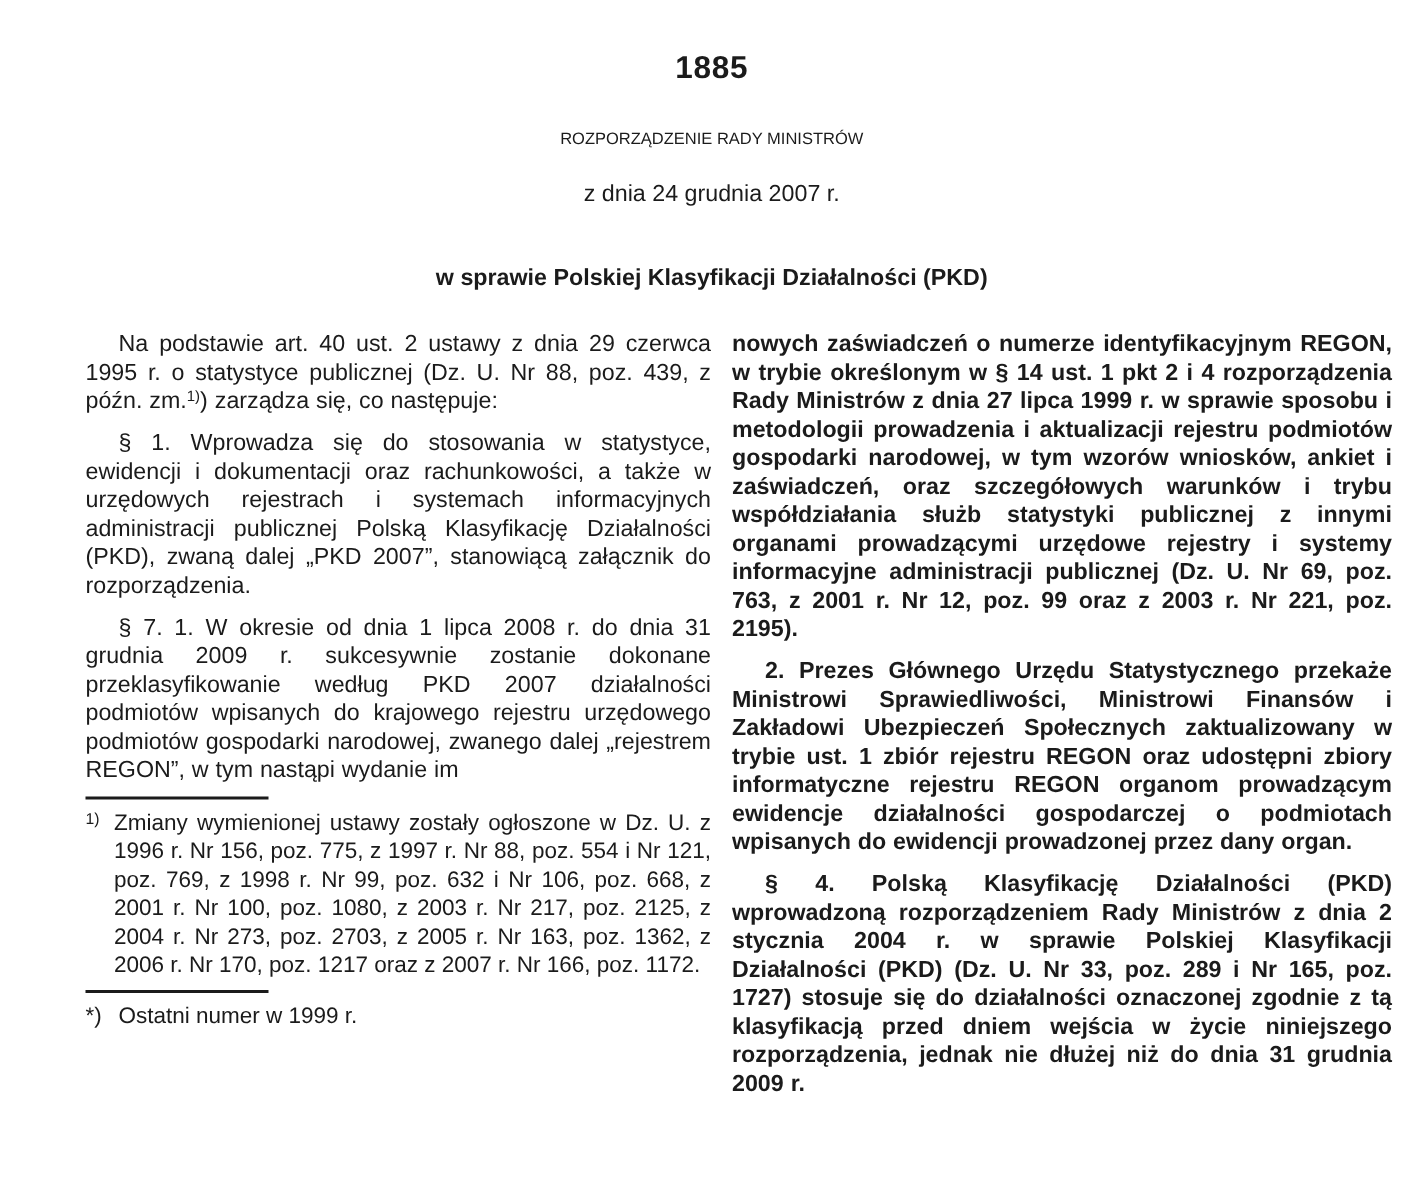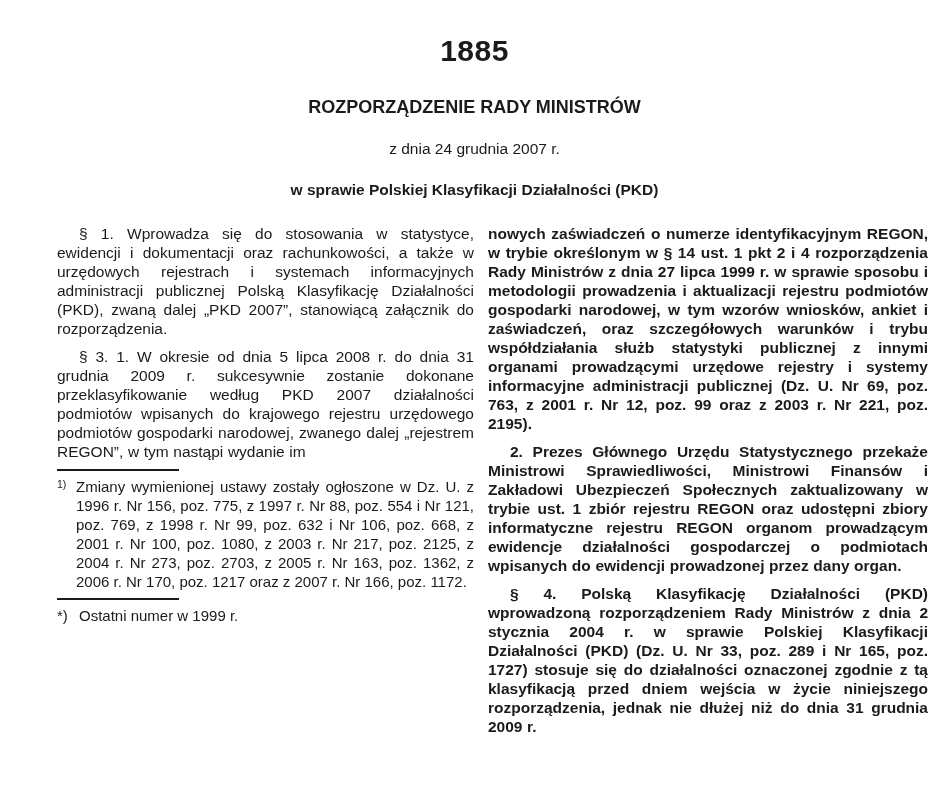--- a/index.html
+++ b/index.html
@@ -9,37 +9,37 @@
     width: 949px;
     height: 791px;
     background: #ffffff;
     color: #1b1b1b;
     font-family: "Liberation Sans", sans-serif;
     overflow: hidden;
   }
   .doc-number {
     padding-top: 34px;
     text-align: center;
-    font-size: 30px;
+    font-size: 21px;
     font-weight: bold;
     letter-spacing: 0.5px;
   }
   .doc-title {
     margin-top: 29px;
     text-align: center;
-    font-size: 18px;
-    font-weight: bold;
+    font-size: 11px;
+    font-weight: normal;
   }
   .doc-date {
     margin-top: 22px;
     text-align: center;
     font-size: 15.5px;
   }
   .doc-subject {
-    margin-top: 23px;
+    margin-top: 38px;
     text-align: center;
     font-size: 15.5px;
     font-weight: bold;
   }
   .columns {
     display: flex;
     margin: 25px 22px 0 57px;
     gap: 14px;
   }
   .col-left  { width: 417px; flex: 0 0 417px; }
@@ -93,25 +93,26 @@
   <div class="doc-title">ROZPORZĄDZENIE RADY MINISTRÓW</div>
 
   <div class="doc-date">z dnia 24 grudnia 2007 r.</div>
 
   <div class="doc-subject">w sprawie Polskiej Klasyfikacji Działalności (PKD)</div>
 
   <div class="columns">
 
     <div class="col col-left">
 
+      <p class="para"><span>Na podstawie art. 40 ust. 2 ustawy z dnia 29 czerwca 1995 r. o statystyce publicznej (Dz. U. Nr 88, poz. 439, z późn. zm.</span><span class="sup">1)</span><span>) zarządza się, co następuje:</span></p>
 
       <p class="para">§ 1. Wprowadza się do stosowania w statystyce, ewidencji i dokumentacji oraz rachunkowości, a także w urzędowych rejestrach i systemach informacyjnych administracji publicznej Polską Klasyfikację Działalności (PKD), zwaną dalej „PKD 2007”, stanowiącą załącznik do rozporządzenia.</p>
 
 
-      <p class="para">§ 3. 1. W okresie od dnia 5 lipca 2008 r. do dnia 31 grudnia 2009 r. sukcesywnie zostanie dokonane przeklasyfikowanie według PKD 2007 działalności podmiotów wpisanych do krajowego rejestru urzędowego podmiotów gospodarki narodowej, zwanego dalej „rejestrem REGON”, w tym nastąpi wydanie im</p>
+      <p class="para">§ 7. 1. W okresie od dnia 1 lipca 2008 r. do dnia 31 grudnia 2009 r. sukcesywnie zostanie dokonane przeklasyfikowanie według PKD 2007 działalności podmiotów wpisanych do krajowego rejestru urzędowego podmiotów gospodarki narodowej, zwanego dalej „rejestrem REGON”, w tym nastąpi wydanie im</p>
 
       <div class="footnotes">
 
         <div class="fn-rule"></div>
 
         <div class="fn">
           <span class="fn-marker">1)</span><span>Zmiany wymienionej ustawy zostały ogłoszone w Dz. U. z 1996 r. Nr 156, poz. 775, z 1997 r. Nr 88, poz. 554 i Nr 121, poz. 769, z 1998 r. Nr 99, poz. 632 i Nr 106, poz. 668, z 2001 r. Nr 100, poz. 1080, z 2003 r. Nr 217, poz. 2125, z 2004 r. Nr 273, poz. 2703, z 2005 r. Nr 163, poz. 1362, z 2006 r. Nr 170, poz. 1217 oraz z 2007 r. Nr 166, poz. 1172.</span>
         </div>
 
         <div class="fn-rule second"></div>

